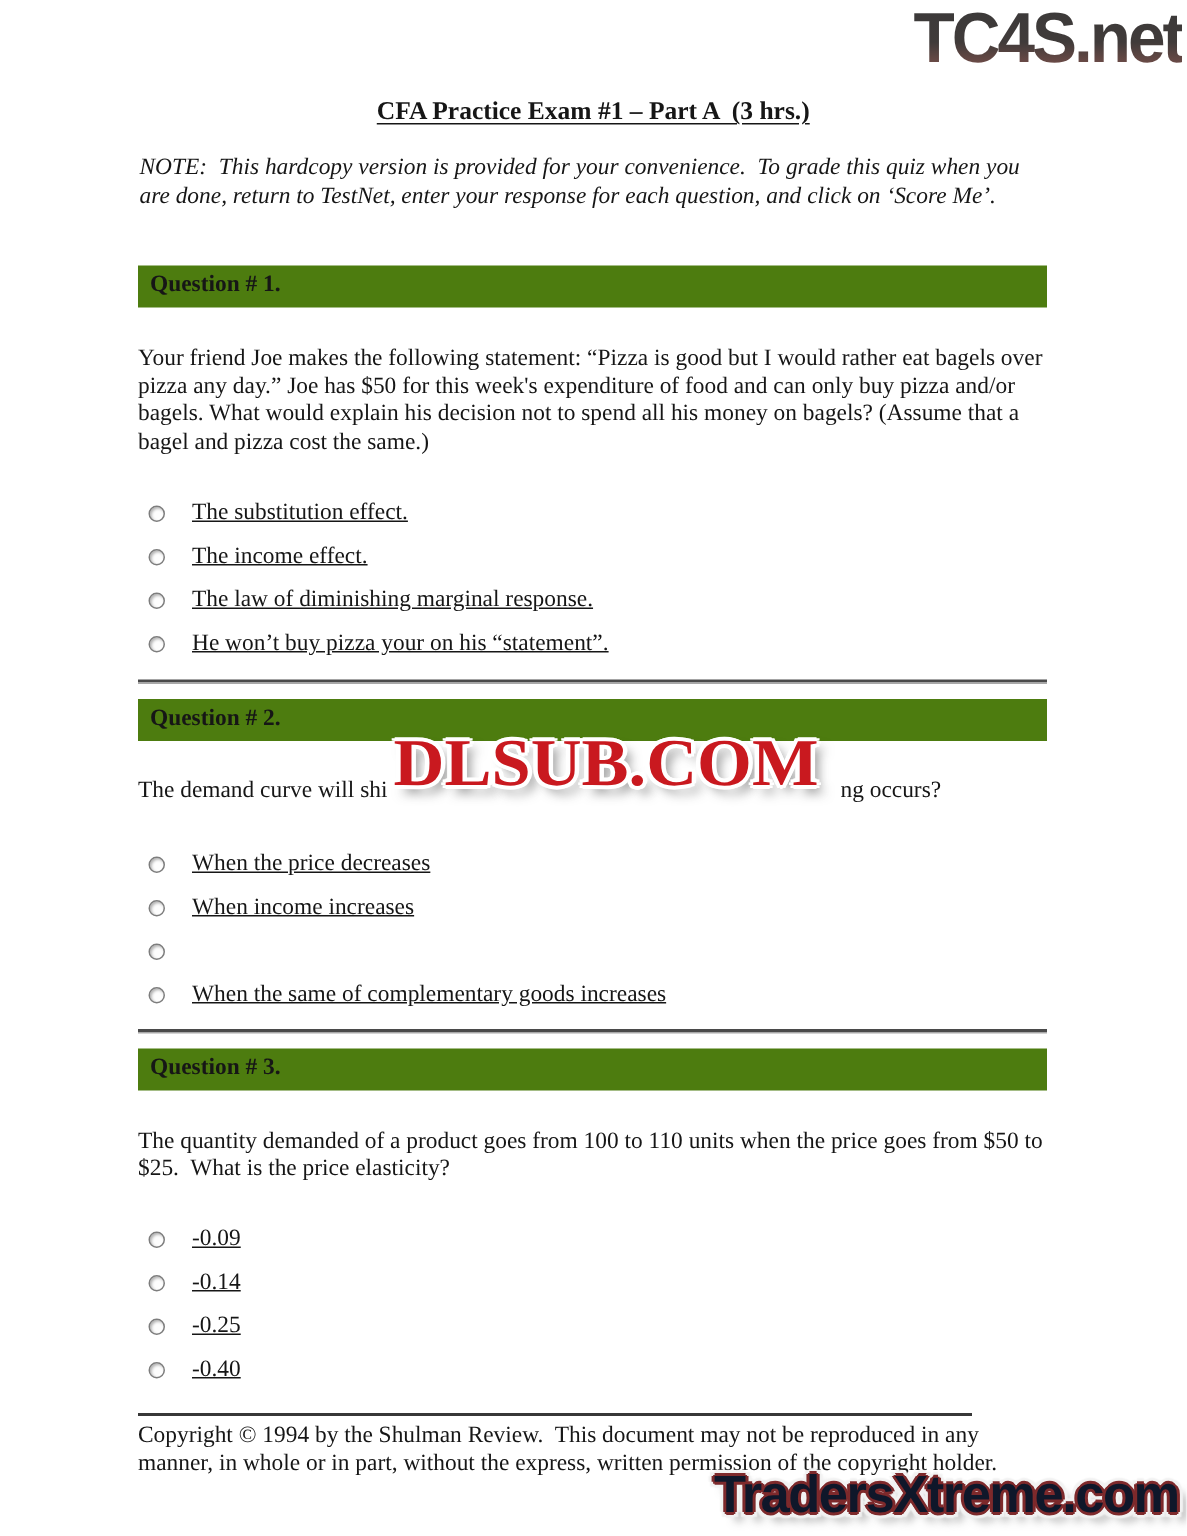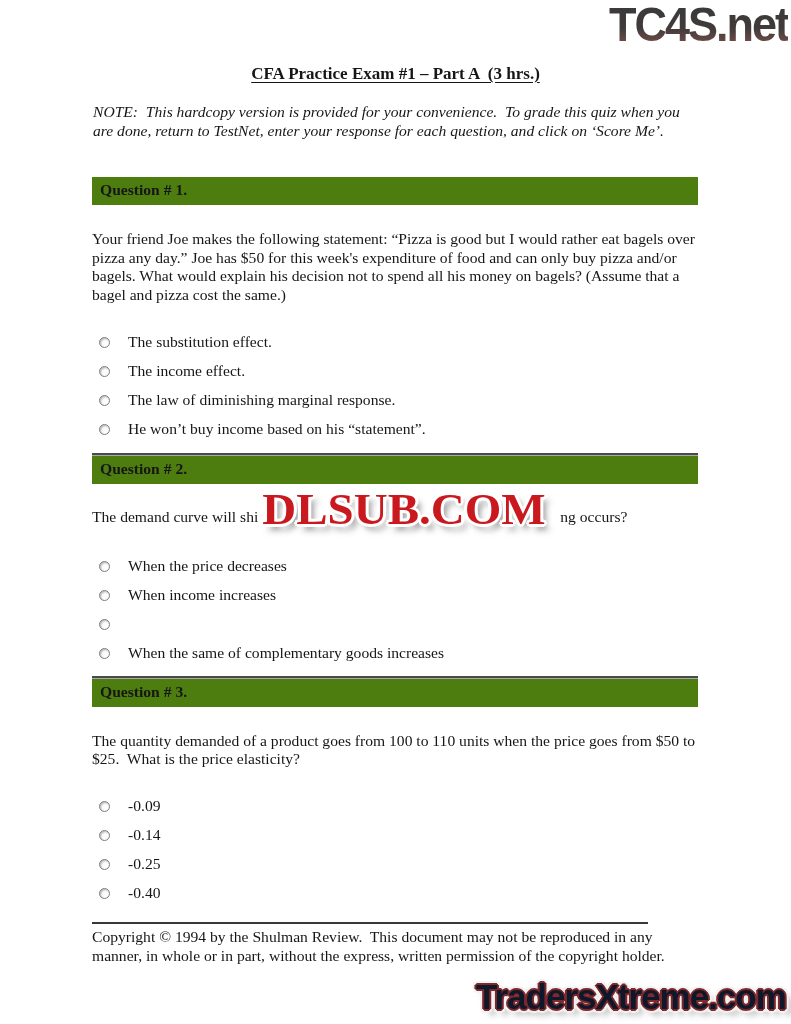--- a/index.html
+++ b/index.html
@@ -28,26 +28,26 @@
     position:absolute; top:103px; left:93px; width:604px;
     font-style:italic; font-size:15.6px; line-height:18.6px;
   }
 
   .content { position:absolute; left:92px; top:177px; width:606px; }
 
   .qbar {
     height:28px; line-height:26px; background:#4d7c0f;
     font-weight:bold; font-size:15.6px; padding-left:8px;
   }
-  .qbar.mt { }
+  .qbar.mt { margin-top:10px; }
 
   .qtext { margin-top:25px; font-size:15.6px; line-height:18.7px; }
   .qtext.one-line { margin-top:24px; }
 
-  .opts { margin-top:29px; }
+  .opts { margin-top:29px;text-decoration:underline; }
   .opts.q2 { margin-top:31px; }
   .opt { display:flex; align-items:center; padding-left:7px; height:17px; margin-bottom:12px; }
   .radio {
     width:11px; height:11px; border-radius:50%;
     border:1px solid #7d7d7d; background:#fdfdfd;
     box-shadow:inset 1px 1px 2px rgba(0,0,0,0.30), inset -1px -1px 1px rgba(255,255,255,0.9);
     flex:0 0 auto;
   }
   .opt-label { margin-left:18px; font-size:15.6px; }
 
@@ -108,21 +108,21 @@
     <div class="opt">
       <span class="radio"></span>
       <span class="opt-label">The income effect.</span>
     </div>
     <div class="opt">
       <span class="radio"></span>
       <span class="opt-label">The law of diminishing marginal response.</span>
     </div>
     <div class="opt">
       <span class="radio"></span>
-      <span class="opt-label">He won’t buy income based on his “statement”.</span>
+      <span class="opt-label">He won’t buy pizza your on his “statement”.</span>
     </div>
   </div>
 
   <div class="divider"></div>
 
   <div class="qbar mt">Question # 2.</div>
   <p class="qtext one-line pre"><span>The demand curve will shi</span><span class="wm-spacer"></span><span>ng occurs?</span></p>
   <div class="opts q2">
     <div class="opt">
       <span class="radio"></span>

